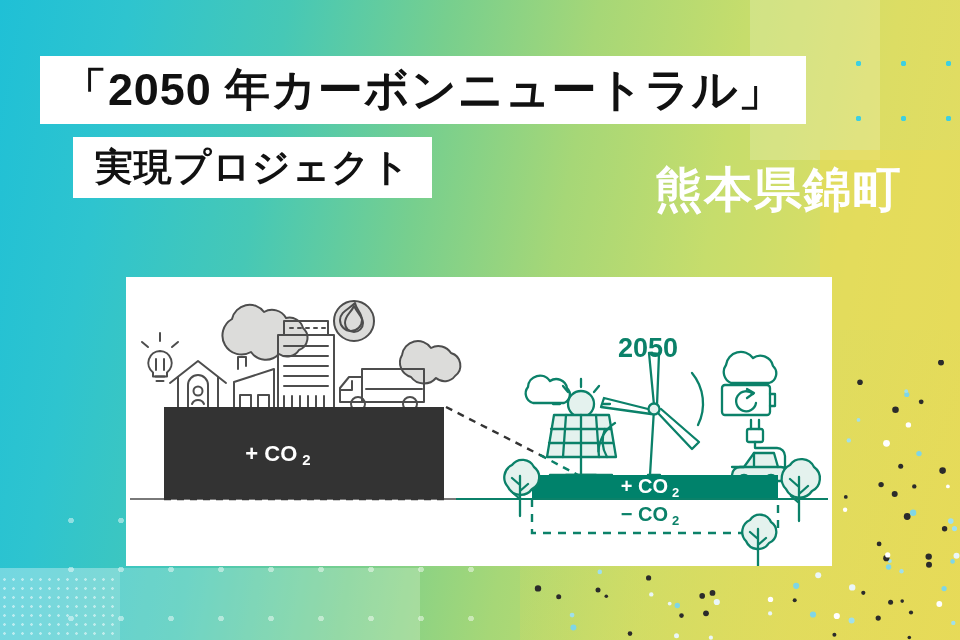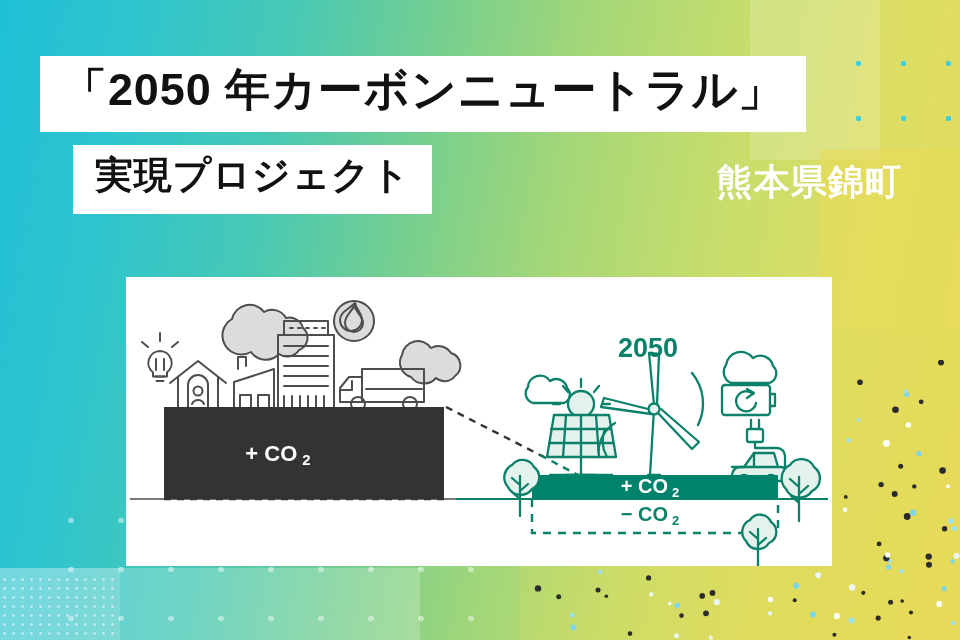--- a/index.html
+++ b/index.html
@@ -85,30 +85,30 @@
   
   .confetti{ position:absolute; right:0; bottom:0; width:430px; height:280px; }
 
   
   .title-wrap{
     position:absolute; left:40px; top:56px;
   }
   .title-bar{
     background:#ffffff;
     display:inline-block;
-    padding:9px 22px 17px 22px;
+    padding:9px 22px 9px 22px;
     white-space:nowrap;
   }
   .title-line1{ font-size:45px; font-weight:700; letter-spacing:.02em; line-height:1.12; color:#111; }
   .title-line2-wrap{ margin-top:13px;margin-left:33px; }
   .title-line2{ font-size:38px; font-weight:700; letter-spacing:.02em; line-height:1.12; color:#111; }
 
   .region{
     position:absolute; right:58px; top:158px;
-    font-size:36px; font-weight:700; color:#ffffff; letter-spacing:.03em;
+    font-size:48px; font-weight:700; color:#ffffff; letter-spacing:.03em;
     text-shadow:0 0 1px rgba(0,0,0,.04);
   }
 
   
   .card{
     position:absolute;
     left:126px; top:277px; width:706px; height:289px;
     background:#ffffff;
   }
   .card svg{ display:block; width:100%; height:100%; }

